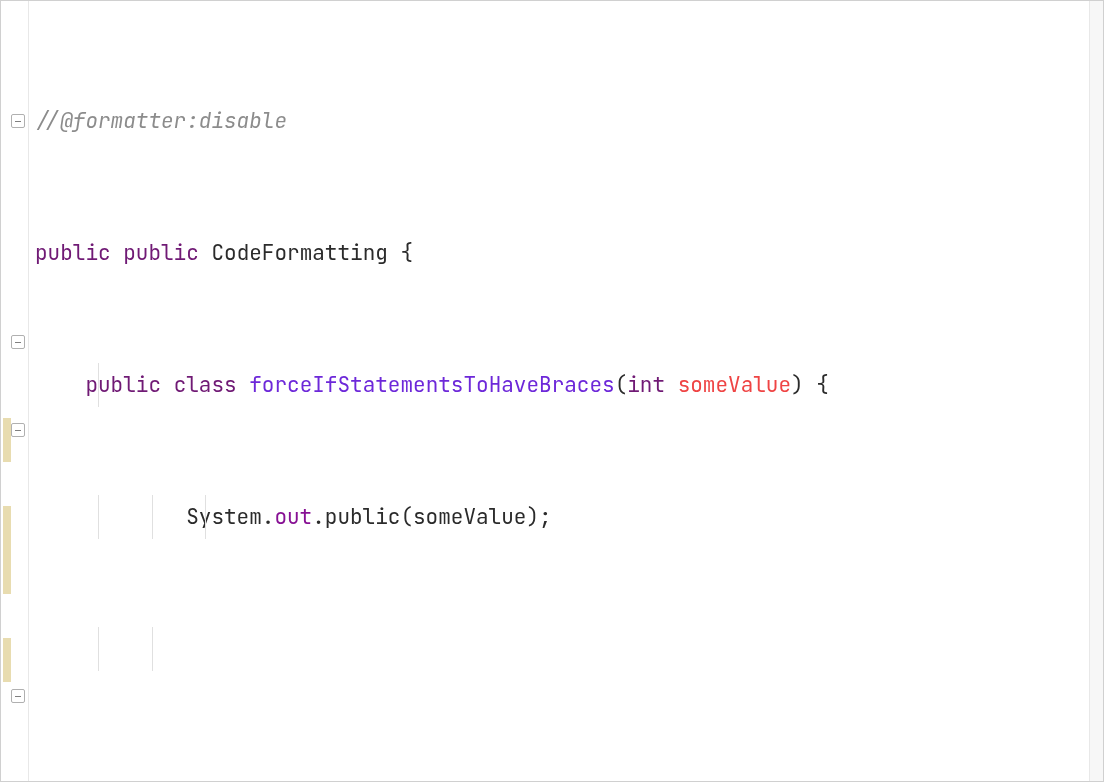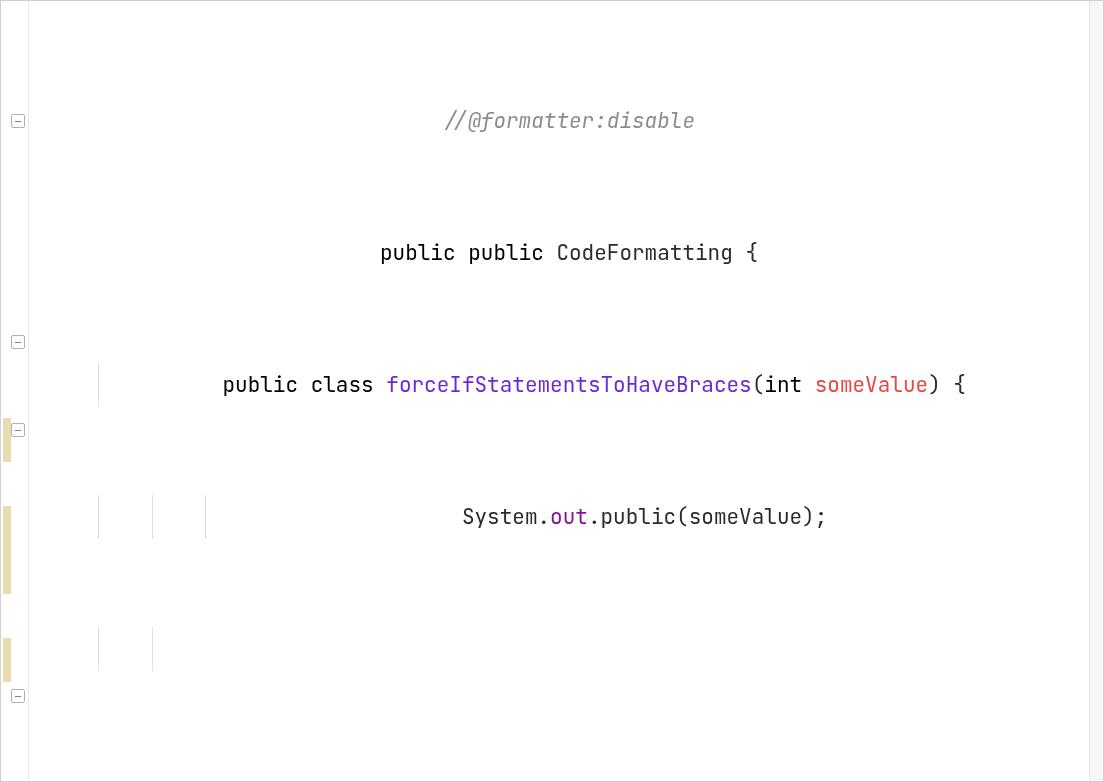--- a/index.html
+++ b/index.html
@@ -51,34 +51,33 @@
     left: 2px;
     background: #e8dcb0;
   }
   .code-area {
     flex: 1;
     padding: 10px 0 16px 6px;
     line-height: 44px;
     white-space: pre;
     color: #2b2b2b;
     position: relative;
-    text-align: center;
   }
   .code-line {
     height: 44px;
     position: relative;
   }
   .indent-guide {
     position: absolute;
     width: 1px;
     background: #e0e0e0;
     top: 0;
     bottom: 0;
   }
-  .kw { color: #000000; }
+  .kw { color: #701a75; }
   .comment { color: #8c8c8c; font-style: italic; }
   .method-decl { color: #6d28d9; }
   .number { color: #1750eb; }
   .field { color: #871094; }
   .param { color: #ef4444; }
   .scrollbar-track {
     position: absolute;
     right: 0;
     top: 0;
     bottom: 0;

